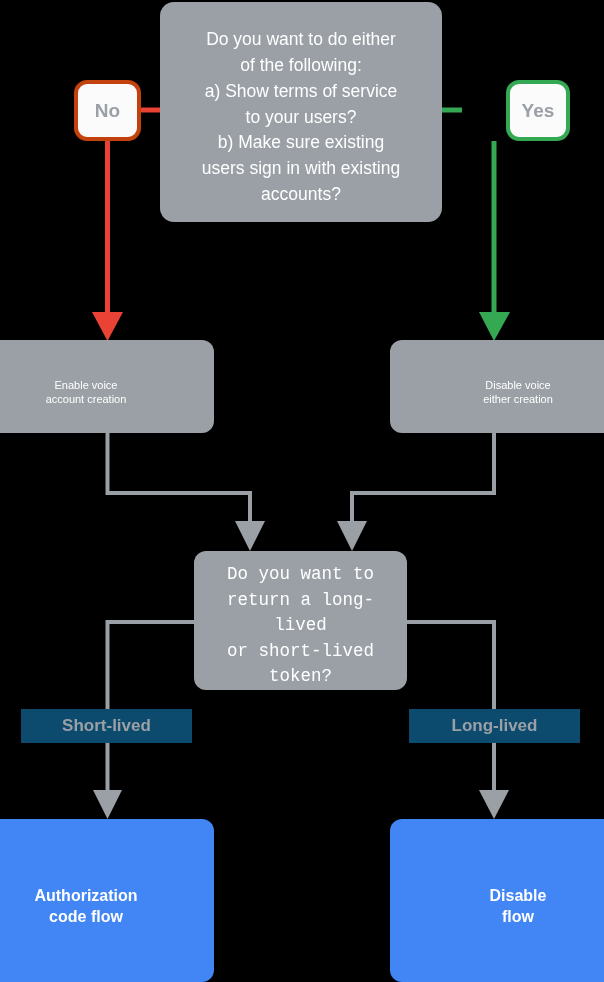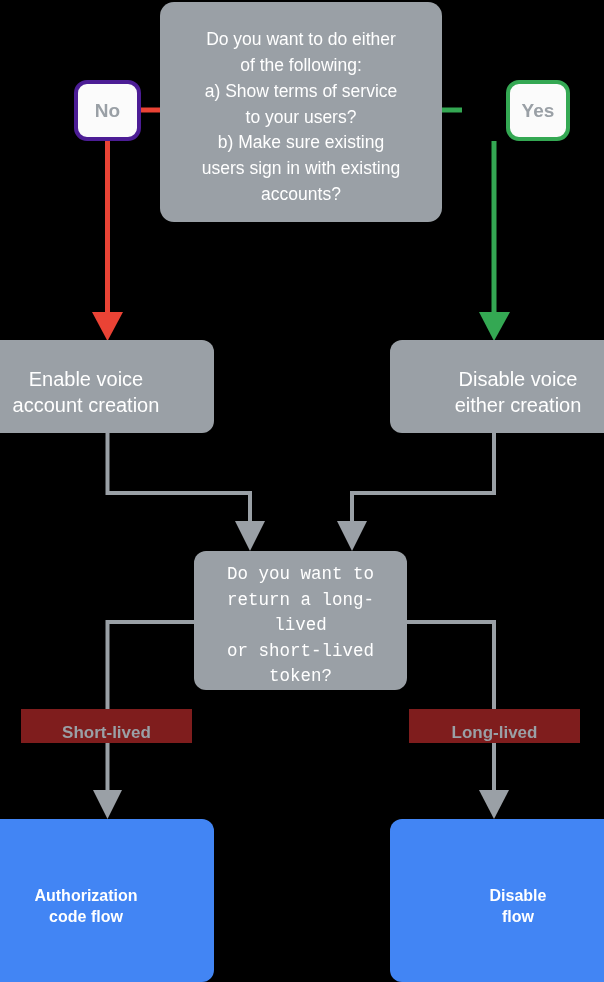--- a/index.html
+++ b/index.html
@@ -69,21 +69,21 @@
     font-size: 19px;
     font-weight: bold;
     color: #9aa0a6;
     z-index: 6;
   }
   #pill-no {
     left: 74px;
     top: 80px;
     width: 67px;
     height: 61px;
-    border: 4px solid #4c1d95;
+    border: 4px solid #c2410c;
   }
   #pill-yes {
     left: 462px;
     top: 80px;
     width: 64px;
     height: 61px;
     border: 4px solid #34a853;
     margin-left: 44px;
   }
 
@@ -95,21 +95,21 @@
     height: 93px;
   }
   #box-disable {
     left: 390px;
     top: 340px;
     width: 256px;
     height: 93px;
   }
   #box-enable .node-label,
   #box-disable .node-label {
-    font-size: 20px;
+    font-size: 11px;
   }
 
   
   #q-token {
     left: 194px;
     top: 551px;
     width: 213px;
     height: 139px;
     font-family: Liberation Mono, monospace;
   }
@@ -117,23 +117,23 @@
     font-size: 17.5px;
     line-height: 1.46;
     padding: 0 10px;
   }
 
   
   .edge-label {
     position: absolute;
     box-sizing: border-box;
     display: flex;
-    align-items: flex-end;
+    align-items: center;
     justify-content: center;
-    background: #7f1d1d;
+    background: #0c4a6e;
     color: #9aa0a6;
     font-size: 17px;
     font-weight: bold;
     z-index: 5;
   }
   #lbl-short {
     left: 21px;
     top: 709px;
     width: 171px;
     height: 34px;

